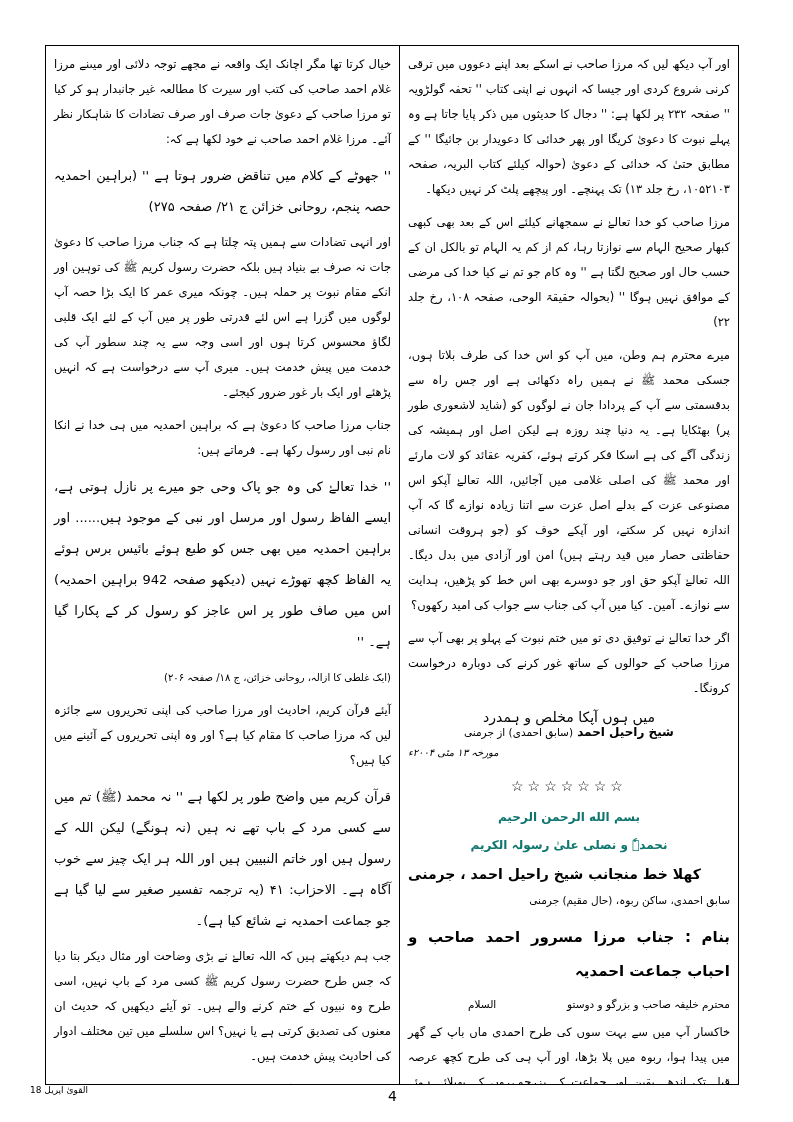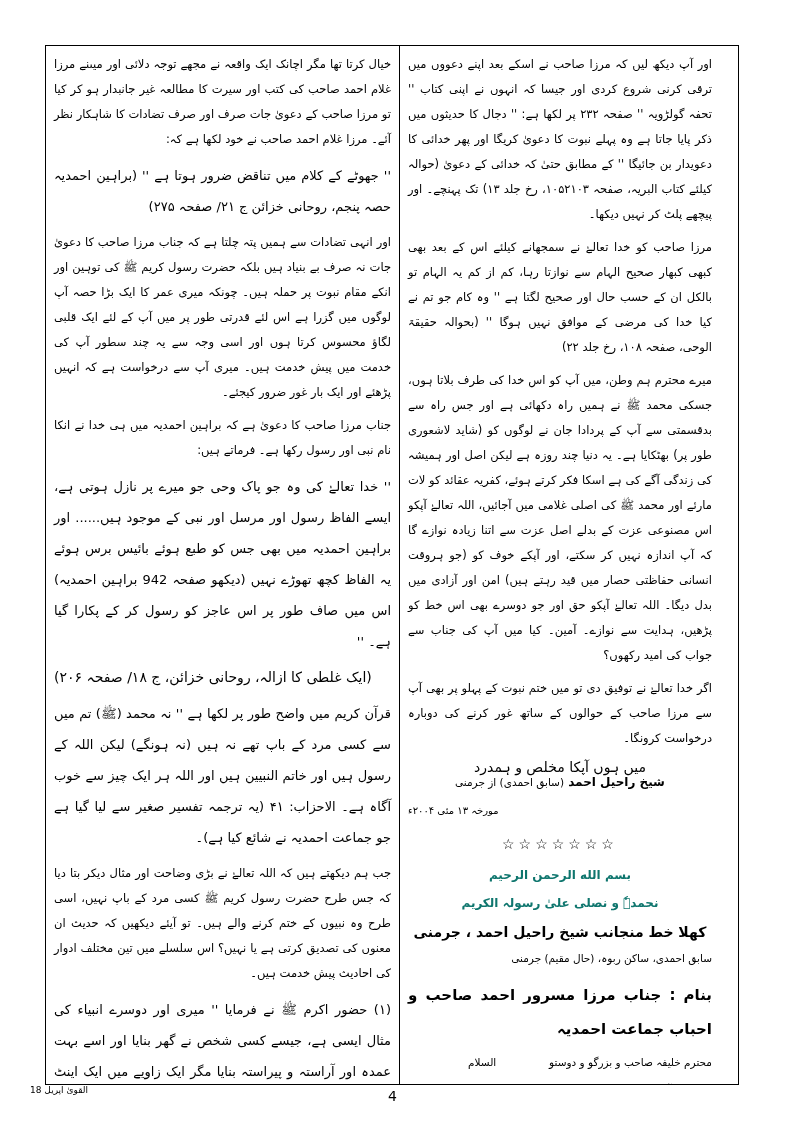--- a/index.html
+++ b/index.html
@@ -3,31 +3,31 @@
 <meta charset="utf-8">
 <style>
   html, body { margin:0; padding:0; background:#ffffff; }
   body { width:793px; height:1122px; position:relative; overflow:hidden;
          font-family:"DejaVu Sans", sans-serif; color:#000; }
   .frame { position:absolute; left:45px; top:45px; width:694px; height:1040px;
            border:1px solid #000; box-sizing:border-box; }
   .divider { position:absolute; left:353px; top:0; bottom:0; width:1px; background:#000; }
   .col { position:absolute; top:0; bottom:0; direction:rtl; text-align:justify;
          box-sizing:border-box; overflow:hidden; }
-  .col.right { left:354px; right:18px; padding:6px 8px 0 8px; }
+  .col.right { left:354px; right:0; padding:6px 8px 0 8px; }
   .col.left  { left:0; width:353px; padding:6px 8px 0 8px; }
   p { margin:0 0 8px 0; font-size:11.5px; line-height:25px; }
   p.big { font-size:13px; line-height:31px; }
-  p.cite { text-align:left; font-size:14px; }
+  p.cite { text-align:right; font-size:10px; }
   .sign { text-align:center; font-size:14px; }
-  .sign-name { text-align:center; font-size:12px; font-weight:bold; margin-bottom:16px; }
-  .date { text-align:left; font-size:10px; margin-bottom:20px; }
+  .sign-name { text-align:center; font-size:12px; font-weight:bold; margin-bottom:8px; }
+  .date { text-align:left; font-size:10px; margin-bottom:20px;font-style:italic; }
   .stars { text-align:center; font-size:14px; letter-spacing:4px; margin-bottom:16px; direction:ltr; }
   .blue { color:#0f766e; text-align:center; font-weight:bold; font-size:12px; margin-bottom:14px; }
-  .heading { font-weight:bold; font-size:14px; text-align:center; margin-bottom:12px; }
+  .heading { font-weight:bold; font-size:14px; text-align:left; margin-bottom:12px; }
   .sub { font-size:10.5px; margin-bottom:14px; }
   .to { font-weight:bold; font-size:15px; line-height:34px; margin-bottom:10px; letter-spacing:2px; }
   .salute { display:flex; justify-content:space-between; font-size:10.5px; margin-bottom:10px; padding-left:60px; }
   .footer-label { position:absolute; left:30px; top:1085px; font-size:9px; direction:rtl; }
   .page-number { position:absolute; left:388px; top:1088px; font-size:14px; font-family:"DejaVu Sans", sans-serif; }
 </style>
 </head>
 <body>
 
 <div class="frame">
@@ -57,20 +57,21 @@
 
   <div class="divider"></div>
 
   <div class="col left">
     <p>خیال کرتا تھا مگر اچانک ایک واقعہ نے مجھے توجہ دلائی اور میںنے مرزا غلام احمد صاحب کی کتب اور سیرت کا مطالعہ غیر جانبدار ہو کر کیا تو مرزا صاحب کے دعویٰ جات صرف اور صرف تضادات کا شاہکار نظر آئے۔ مرزا غلام احمد صاحب نے خود لکھا ہے کہ:</p>
     <p class="big">'' جھوٹے کے کلام میں تناقض ضرور ہوتا ہے '' (براہین احمدیہ حصہ پنجم، روحانی خزائن ج ۲۱/ صفحہ ۲۷۵)</p>
     <p>اور انہی تضادات سے ہمیں پتہ چلتا ہے کہ جناب مرزا صاحب کا دعویٰ جات نہ صرف بے بنیاد ہیں بلکہ حضرت رسول کریم ﷺ کی توہین اور انکے مقام نبوت پر حملہ ہیں۔ چونکہ میری عمر کا ایک بڑا حصہ آپ لوگوں میں گزرا ہے اس لئے قدرتی طور پر میں آپ کے لئے ایک قلبی لگاؤ محسوس کرتا ہوں اور اسی وجہ سے یہ چند سطور آپ کی خدمت میں پیش خدمت ہیں۔ میری آپ سے درخواست ہے کہ انہیں پڑھئے اور ایک بار غور ضرور کیجئے۔</p>
     <p>جناب مرزا صاحب کا دعویٰ ہے کہ براہین احمدیہ میں ہی خدا نے انکا نام نبی اور رسول رکھا ہے۔ فرماتے ہیں:</p>
     <p class="big">'' خدا تعالےٰ کی وہ جو پاک وحی جو میرے پر نازل ہوتی ہے، ایسے الفاظ رسول اور مرسل اور نبی کے موجود ہیں...... اور براہین احمدیہ میں بھی جس کو طبع ہوئے بائیس برس ہوئے یہ الفاظ کچھ تھوڑے نہیں (دیکھو صفحہ 942 براہین احمدیہ) اس میں صاف طور پر اس عاجز کو رسول کر کے پکارا گیا ہے۔ ''</p>
     <p class="cite">(ایک غلطی کا ازالہ، روحانی خزائن، ج ۱۸/ صفحہ ۲۰۶)</p>
+    <p>آیئے قرآن کریم، احادیث اور مرزا صاحب کی اپنی تحریروں سے جائزہ لیں کہ مرزا صاحب کا مقام کیا ہے؟ اور وہ اپنی تحریروں کے آئینے میں کیا ہیں؟</p>
     <p class="big">قرآن کریم میں واضح طور پر لکھا ہے '' نہ محمد (ﷺ) تم میں سے کسی مرد کے باپ تھے نہ ہیں (نہ ہونگے) لیکن اللہ کے رسول ہیں اور خاتم النبیین ہیں اور اللہ ہر ایک چیز سے خوب آگاہ ہے۔ الاحزاب: ۴۱ (یہ ترجمہ تفسیر صغیر سے لیا گیا ہے جو جماعت احمدیہ نے شائع کیا ہے)۔</p>
     <p>جب ہم دیکھتے ہیں کہ اللہ تعالےٰ نے بڑی وضاحت اور مثال دیکر بتا دیا کہ جس طرح حضرت رسول کریم ﷺ کسی مرد کے باپ نہیں، اسی طرح وہ نبیوں کے ختم کرنے والے ہیں۔ تو آیئے دیکھیں کہ حدیث ان معنوں کی تصدیق کرتی ہے یا نہیں؟ اس سلسلے میں تین مختلف ادوار کی احادیث پیش خدمت ہیں۔</p>
     <p class="big">(۱) حضور اکرم ﷺ نے فرمایا '' میری اور دوسرے انبیاء کی مثال ایسی ہے، جیسے کسی شخص نے گھر بنایا اور اسے بہت عمدہ اور آراستہ و پیراستہ بنایا مگر ایک زاویے میں ایک اینٹ کی جگہ خالی چھوڑ دی، لوگ اس گھر کے اردگرد گھومتے اور اسے دیکھ دیکھ کر خوش ہوتے اور کہتے کہ یہ ایک اینٹ بھی کیوں</p>
   </div>
 </div>
 
 <div class="footer-label">القویٰ اپریل 18</div>
 <div class="page-number">4</div>
 
 </body></html>

